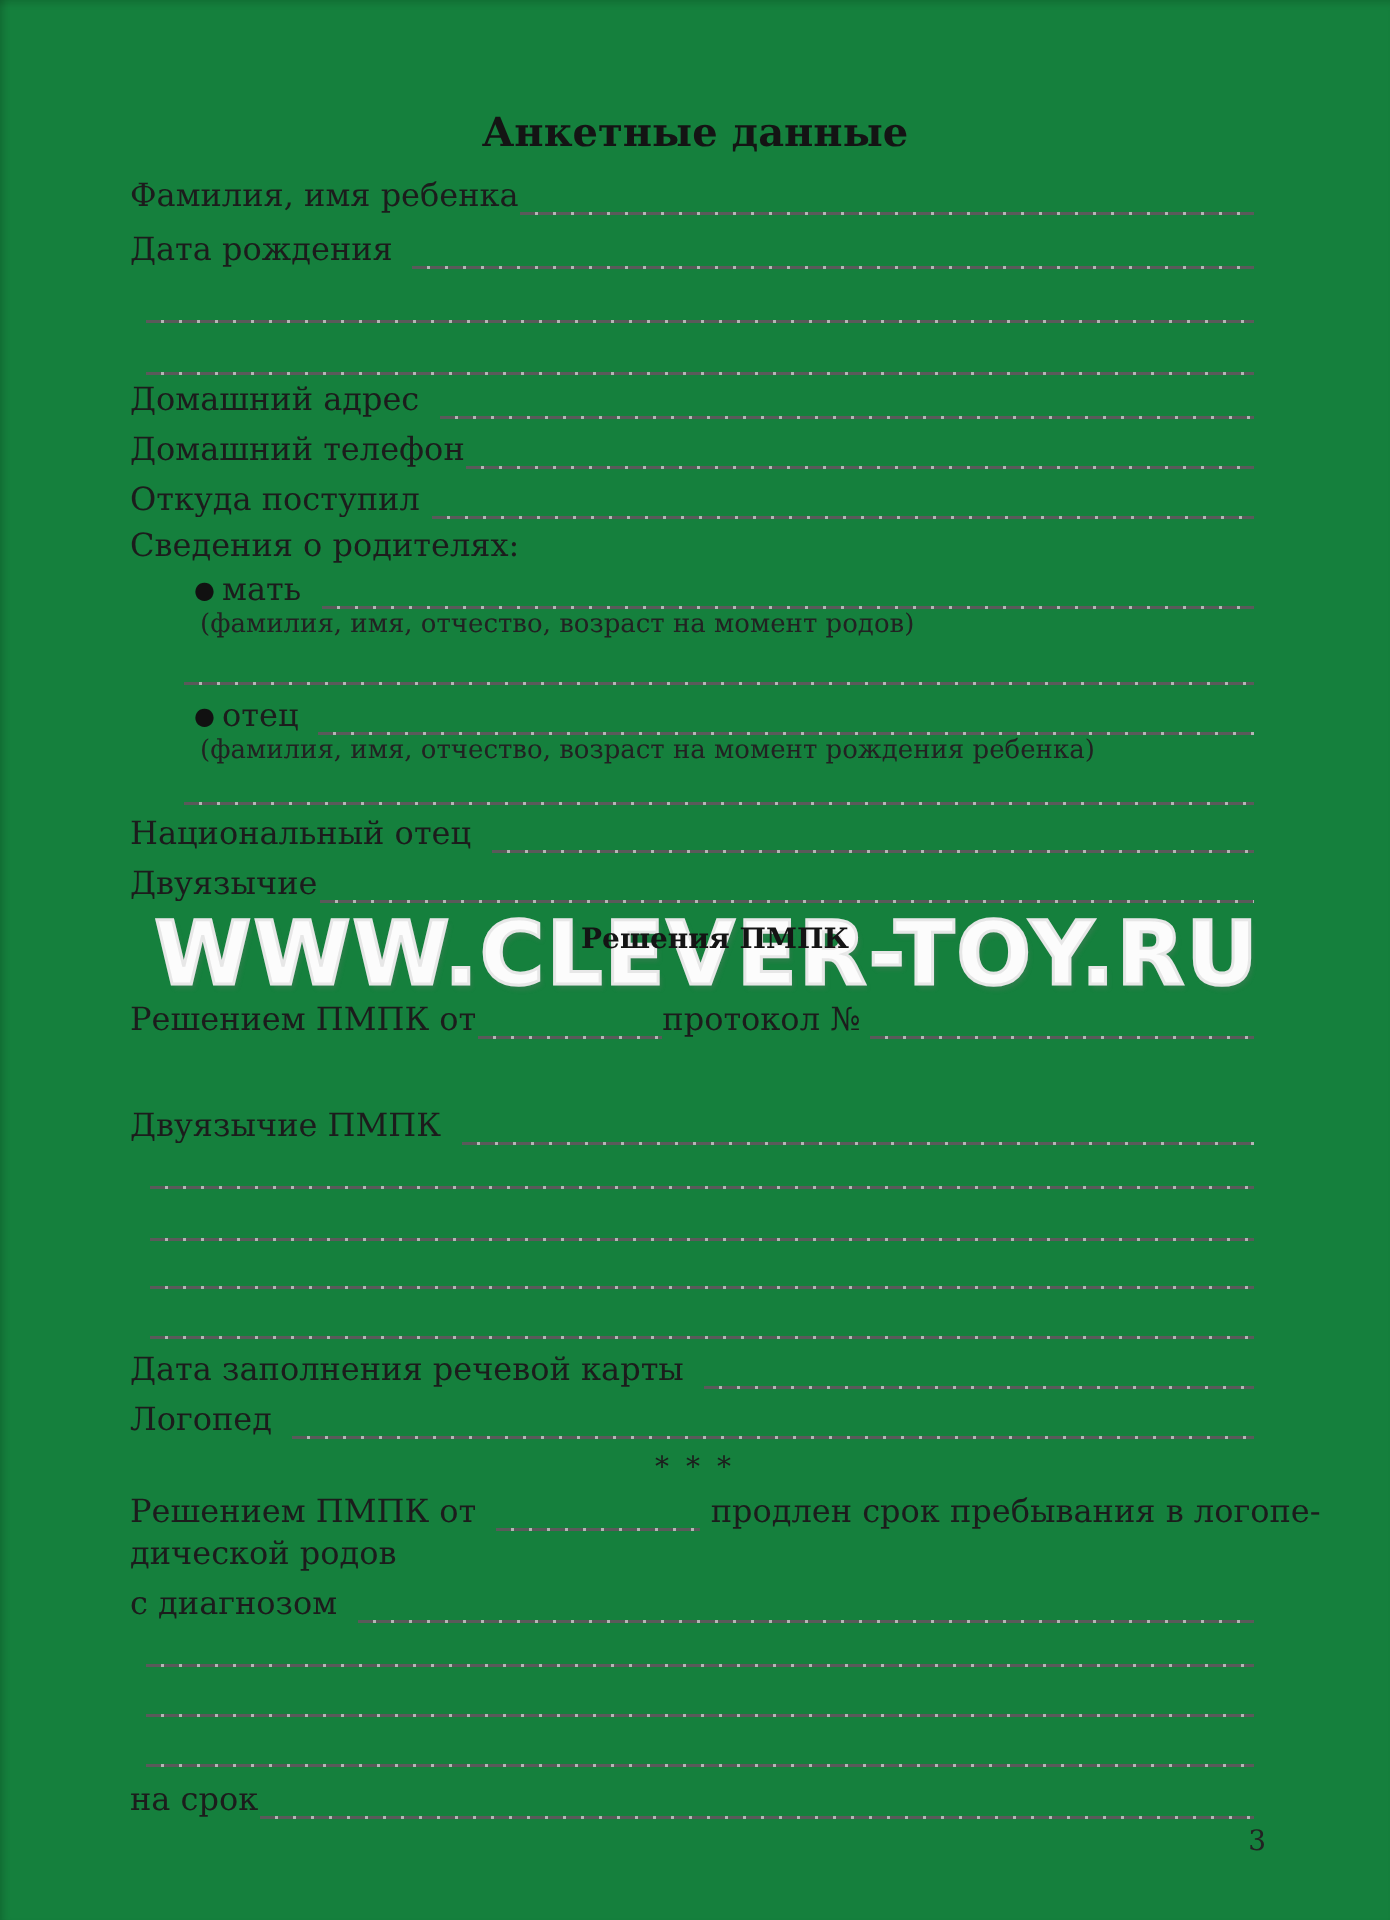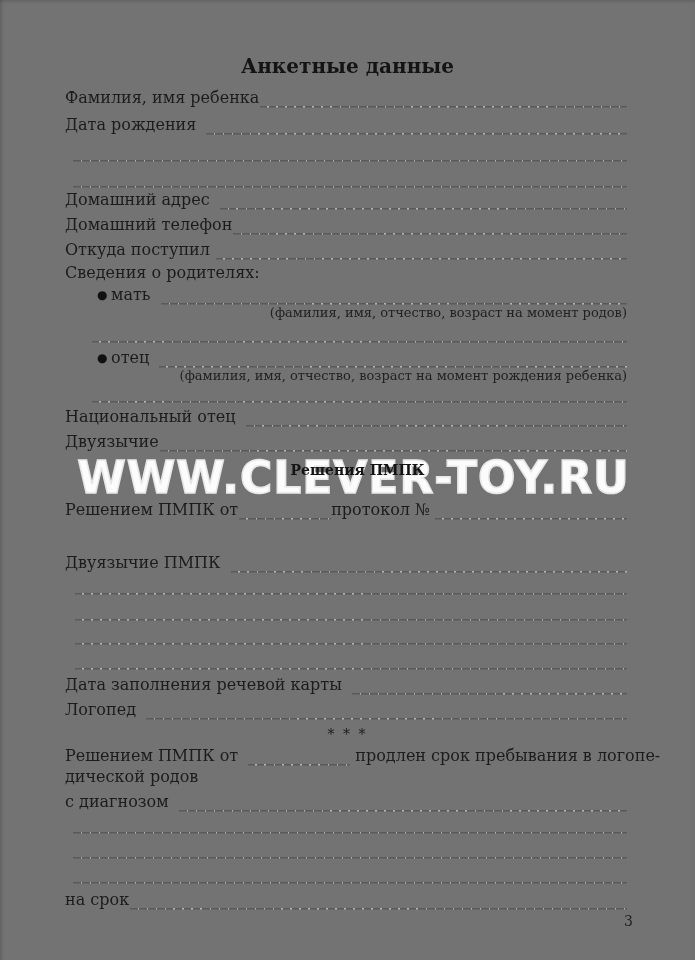--- a/index.html
+++ b/index.html
@@ -1,19 +1,19 @@
 <!DOCTYPE html>
 <html><head>
 <meta charset="utf-8">
 <style>
   html,body{margin:0;padding:0;background:#ffffff;}
   .page{
     position:relative;
     width:695px;height:960px;
-    background:#737373;
+    background:#15803d;
     font-family:"DejaVu Serif","Liberation Serif",serif;
     color:#1c1c1c;
     overflow:hidden;
     box-shadow: inset 4px 0 3px -2px rgba(0,0,0,.14), inset 0 4px 3px -2px rgba(0,0,0,.12);
   }
   .h1{
     position:absolute;top:54px;left:0;right:0;
     margin:0;text-align:center;
     font-size:20px;font-weight:bold;color:#141414;
   }
@@ -35,21 +35,21 @@
   .blank{left:73px;}
   .blank .fill{margin-left:0;}
   .blank.parent{left:92px;}
   .blank.mid{left:75px;}
   .bullet{
     display:inline-block;width:14px;margin-left:32px;
     font-size:12px;line-height:20px;color:#111;
   }
   .cap{
     position:absolute;left:100px;right:68px;
-    font-size:13px;line-height:16px;text-align:right;color:#222;
+    font-size:13px;line-height:16px;text-align:left;color:#222;
   }
   .hwrap{position:absolute;top:450px;left:0;right:0;height:56px;padding-left:20px;}
   .watermark{
     position:absolute;top:2px;left:48px;right:36px;
     text-align:center;white-space:nowrap;
     font-family:"DejaVu Sans","Liberation Sans",sans-serif;
     font-size:44px;font-weight:bold;letter-spacing:1px;
     color:#fcfcfc;
     -webkit-text-stroke:1.5px #e7e7e7;
     text-shadow:1.5px 2.5px 2px rgba(120,120,120,.22);

